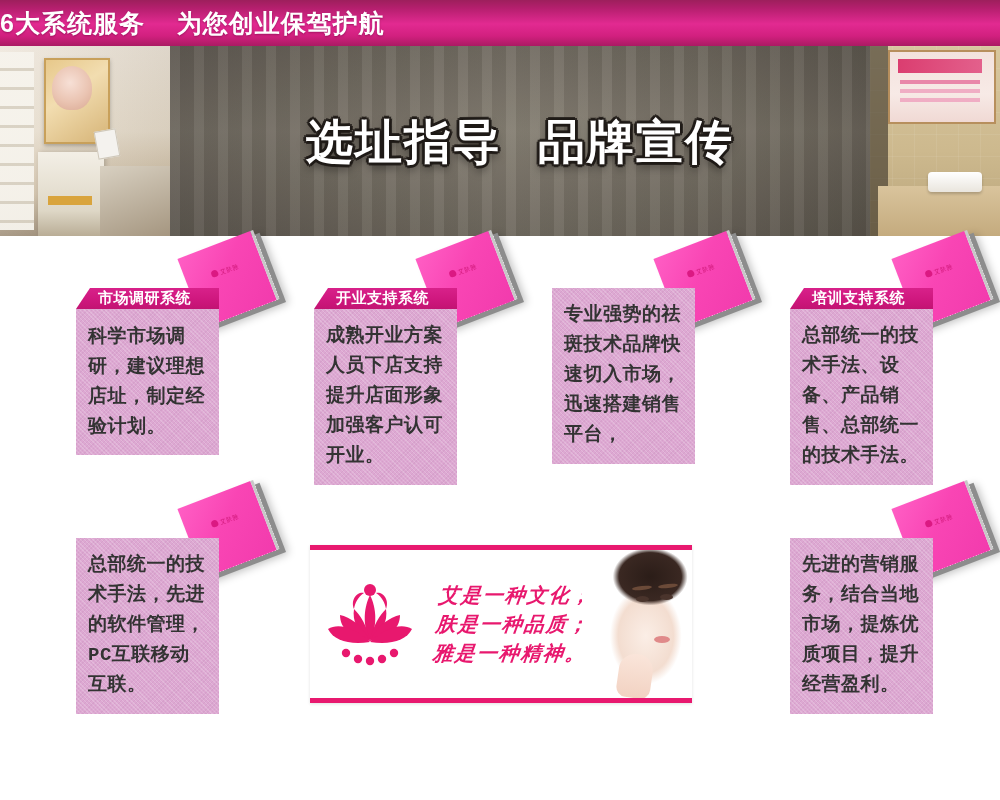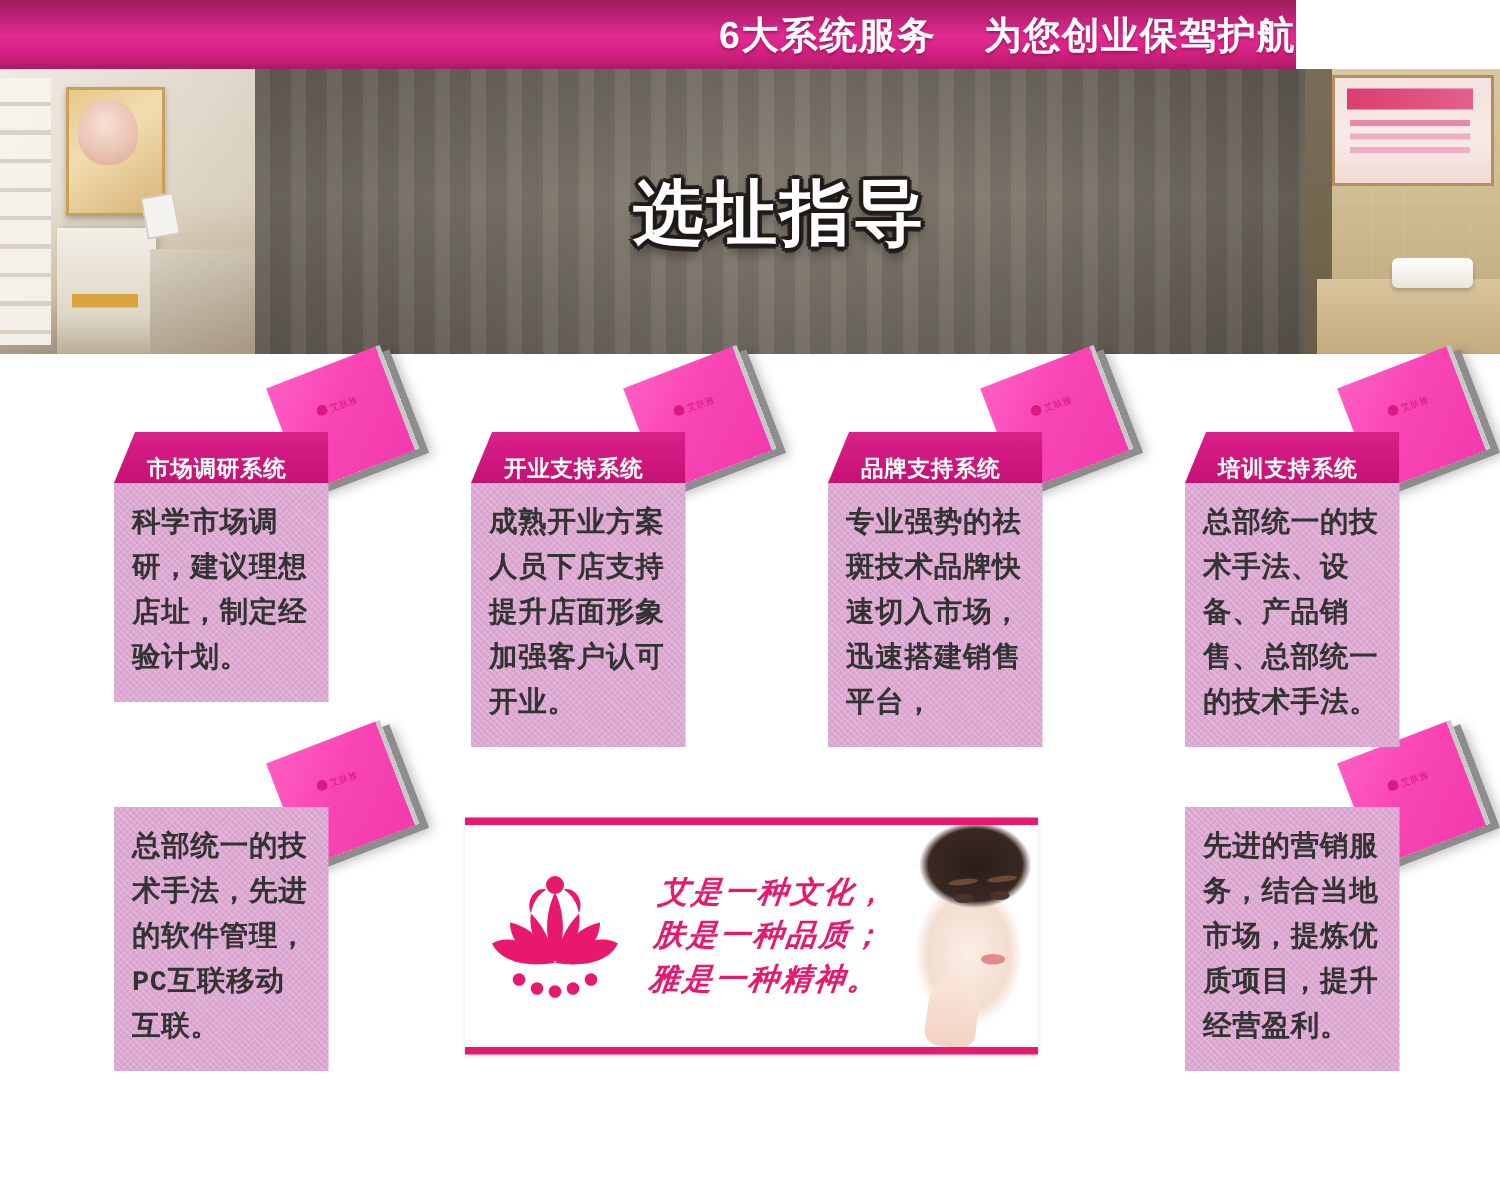--- a/index.html
+++ b/index.html
@@ -12,30 +12,30 @@
     height: 800px;
     font-family: "Liberation Sans", "DejaVu Sans", sans-serif;
     overflow: hidden;
     position: relative;
   }
 
   
   .topbar {
     position: absolute;
     left: 0; top: 0;
-    width: 864px; height: 46px;
+    width: 1000px; height: 46px;
     background: linear-gradient(to bottom,
         #9d1f5c 0%,
         #b51f6e 18%,
         #e22a91 52%,
         #d2207f 78%,
         #aa1b63 100%);
     display: flex;
     align-items: center;
-    justify-content: flex-end;
+    justify-content: flex-start;
     overflow: hidden;
   }
   .topbar-title {
     color: #ffffff;
     font-size: 25px;
     font-weight: bold;
     letter-spacing: 1px;
     white-space: pre;
     text-shadow: 0 1px 2px rgba(90,0,50,.45);
   }
@@ -228,25 +228,25 @@
   .card-book .book-logo .bl-mark {
     display: inline-block;
     width: 7px; height: 7px;
     margin-right: 2px;
     border-radius: 50% 50% 40% 40%;
     background: #d6117a;
     vertical-align: -1px;
   }
   .card-head {
     position: relative;
-    height: 34px;
+    height: 21px;
     background: linear-gradient(to bottom, #d8218a 0%, #cf177e 55%, #c21372 100%);
     clip-path: polygon(14px 0, 100% 0, 100% 100%, 0 100%);
     display: flex;
-    align-items: flex-end;
+    align-items: center;
     z-index: 2;
   }
   .card-head-label {
     color: #ffffff;
     font-size: 15px;
     font-weight: bold;
     letter-spacing: .5px;
     padding-left: 22px;
     white-space: nowrap;
   }
@@ -379,20 +379,21 @@
     <div class="hr-wall"></div>
     <div class="hr-dark"></div>
     <div class="hr-frame"></div>
     <div class="hr-bed"></div>
     <div class="hr-towel"></div>
   </div>
 
   <div class="hero-text">
     <div class="hero-row">
       <div class="hero-word">选址指导</div>
+      <div class="hero-word">品牌宣传</div>
     </div>
   </div>
 </div>
 
 <div class="card card-h130" style="left:76px; top:288px;">
   <div class="card-book">
     <span class="book-logo"><span class="bl-mark"></span><span>艾肤雅</span></span>
   </div>
   <div class="card-head">
     <span class="card-head-label">市场调研系统</span>
@@ -410,23 +411,20 @@
     <span class="card-head-label">开业支持系统</span>
   </div>
   <div class="card-body">
     <div class="card-text">成熟开业方案人员下店支持提升店面形象加强客户认可开业。</div>
   </div>
 </div>
 
 <div class="card card-h150" style="left:552px; top:288px;">
   <div class="card-book">
     <span class="book-logo"><span class="bl-mark"></span><span>艾肤雅</span></span>
-  </div>
-  <div class="card-head">
-    <span class="card-head-label">品牌支持系统</span>
   </div>
   <div class="card-body">
     <div class="card-text">专业强势的祛斑技术品牌快速切入市场，迅速搭建销售平台，</div>
   </div>
 </div>
 
 <div class="card card-h150" style="left:790px; top:288px;">
   <div class="card-book">
     <span class="book-logo"><span class="bl-mark"></span><span>艾肤雅</span></span>
   </div>

